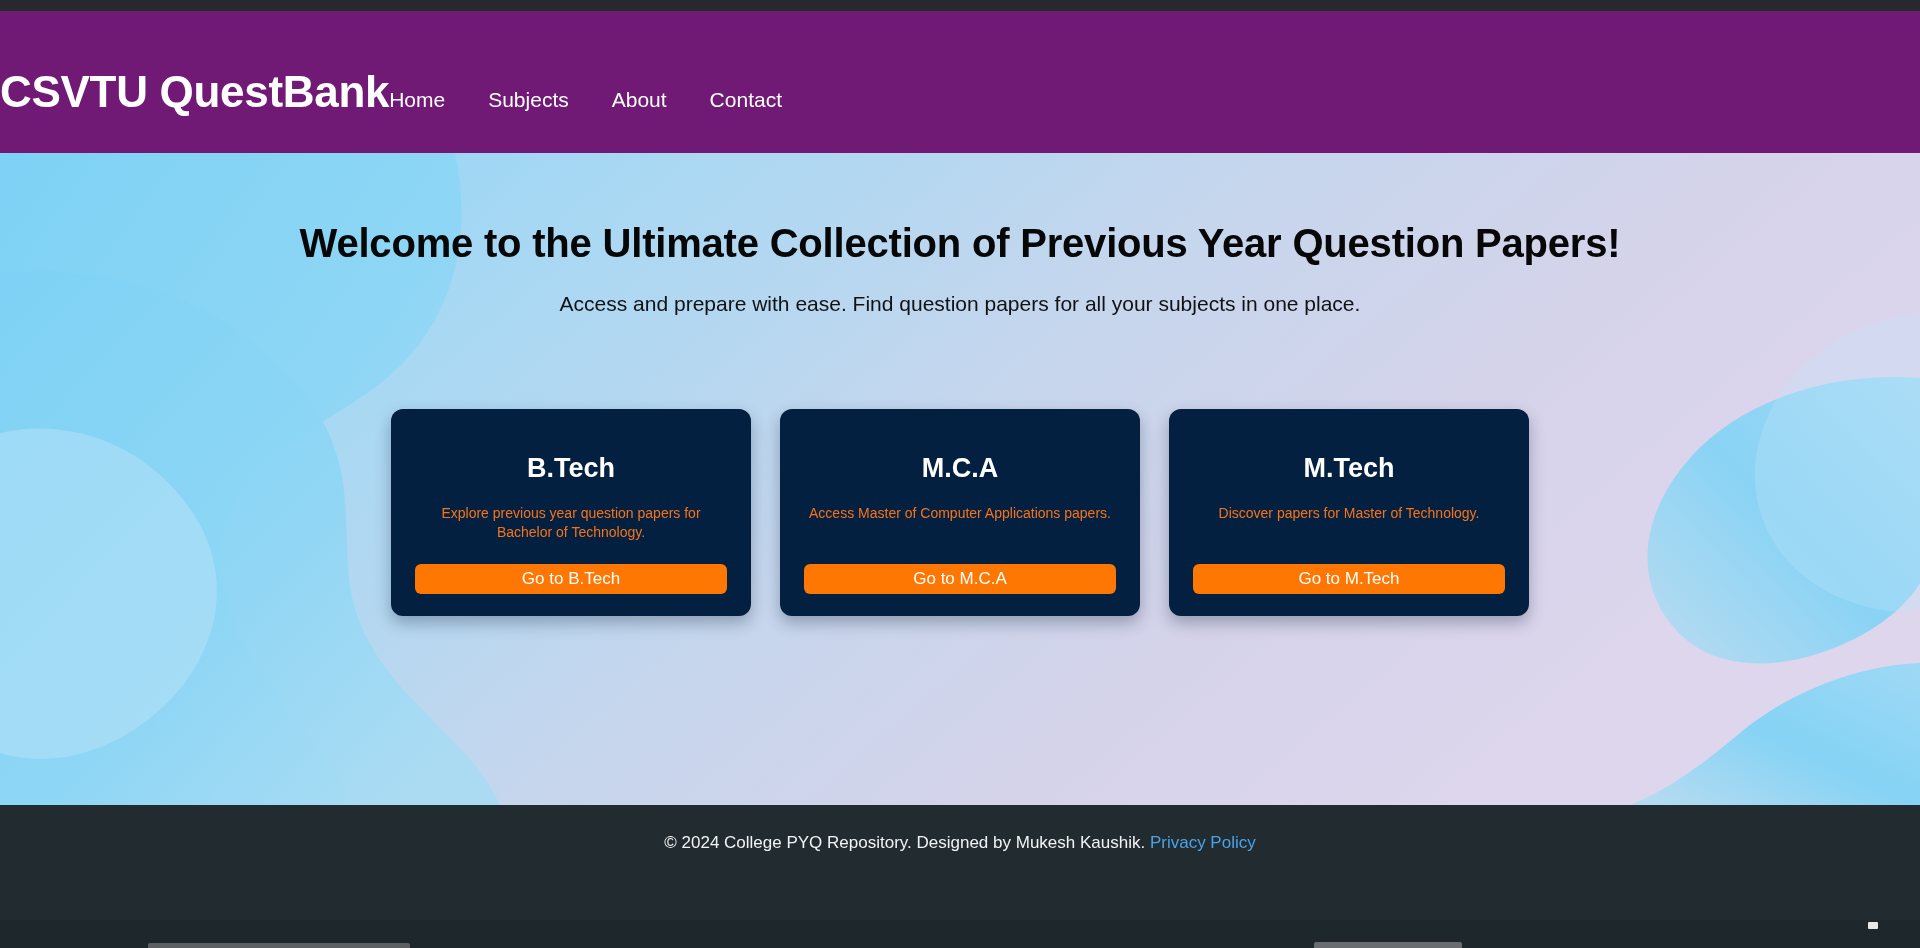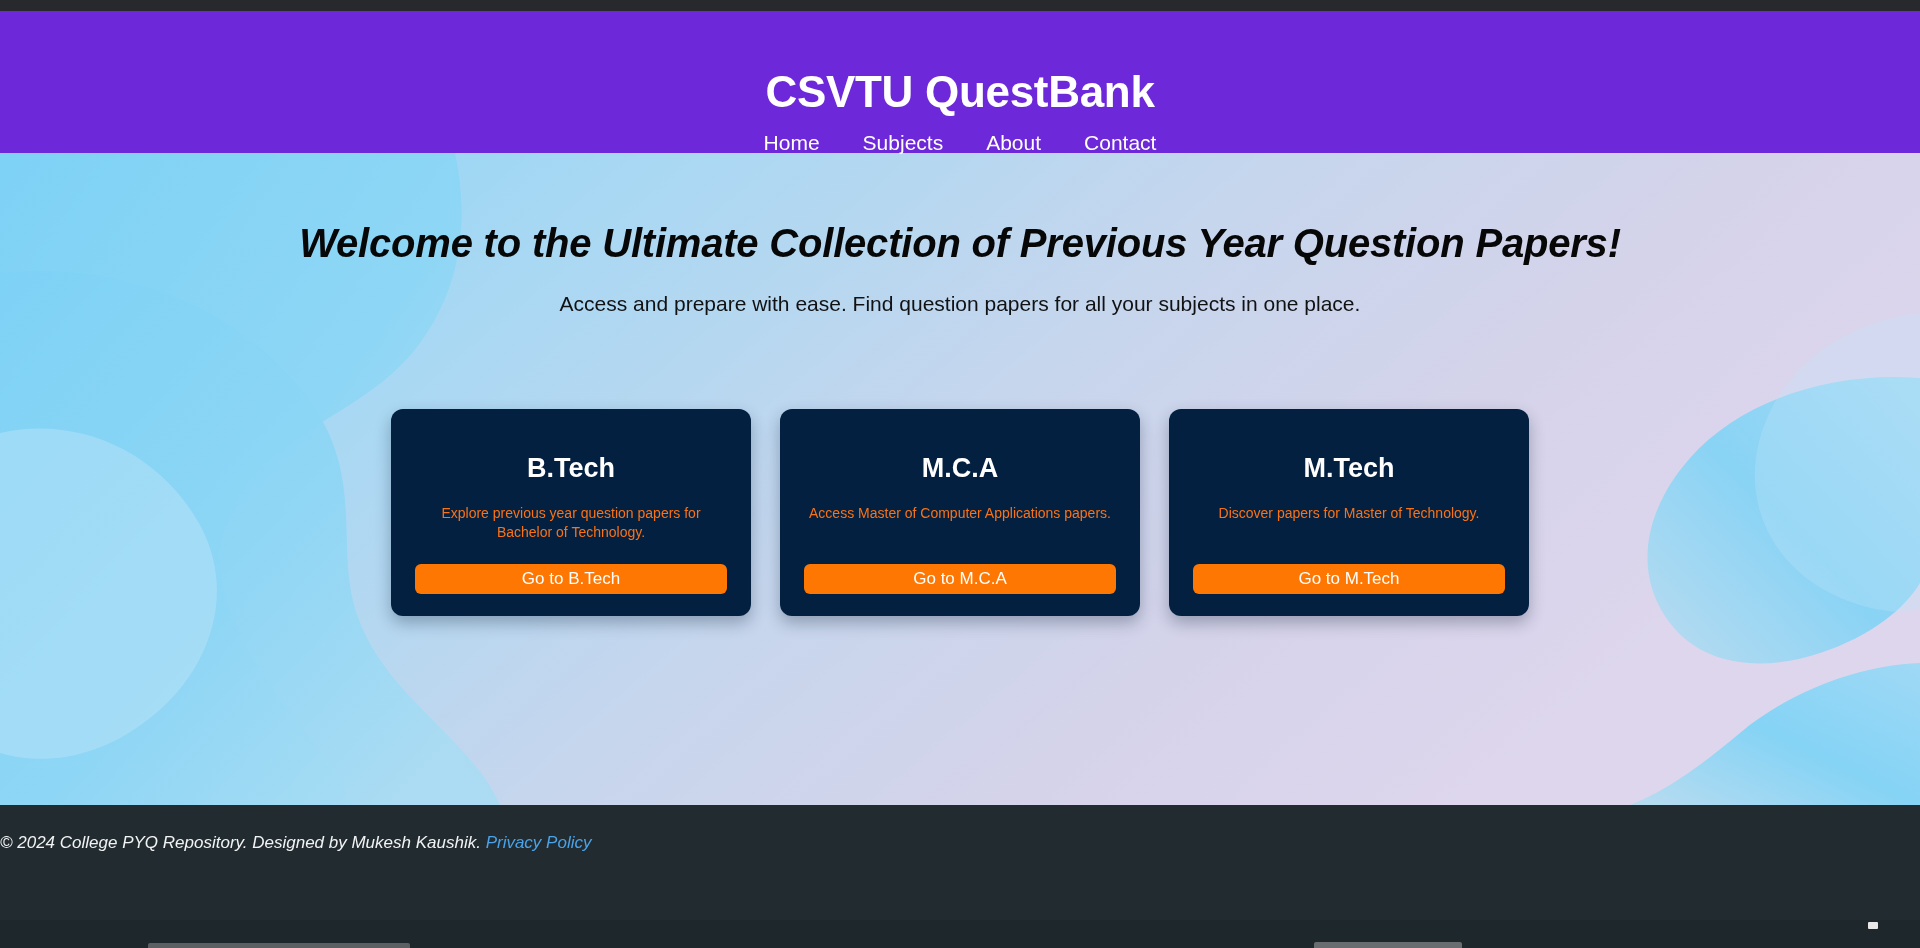--- a/index.html
+++ b/index.html
@@ -51,25 +51,25 @@
     top:11px; left:0;
     width:1920px; height:909px;
     overflow:hidden;
   }
 
   
   header.site-header{
     position:relative;
     width:100%;
     height:142px;
-    background:#6d28d9;
-    display:flex;
-    flex-direction:column;
+    background:#701a75;
+    display:flex;
+    flex-direction:row;
     align-items:center;
-    justify-content:flex-end;
+    justify-content:flex-start;
     padding-top:20px;
     z-index:10;
   }
   .brand{
     color:#ffffff;
     font-size:44px;
     font-weight:bold;
     letter-spacing:-0.3px;
     line-height:1.15;
   }
@@ -107,21 +107,20 @@
     flex-direction:column;
     align-items:center;
   }
   .hero h1{
     margin-top:68px;
     font-size:40px;
     font-weight:bold;
     color:#070707;
     text-align:center;
     letter-spacing:-0.2px;
-    font-style:italic;
   }
   .hero p.sub{
     margin-top:26px;
     font-size:21px;
     color:#111214;
     text-align:center;
   }
 
   
   .card-row{
@@ -173,24 +172,23 @@
   }
 
   
   footer.site-footer{
     position:relative;
     width:100%;
     height:115px;
     background:#212b30;
     display:flex;
     align-items:flex-start;
-    justify-content:flex-start;
+    justify-content:center;
     padding-top:28px;
     z-index:10;
-    font-style:italic;
   }
   footer .copy{
     color:#f2f3f4;
     font-size:17px;
   }
   footer .copy a{
     color:#4aa3e8;
     text-decoration:none;
   }
 </style>

